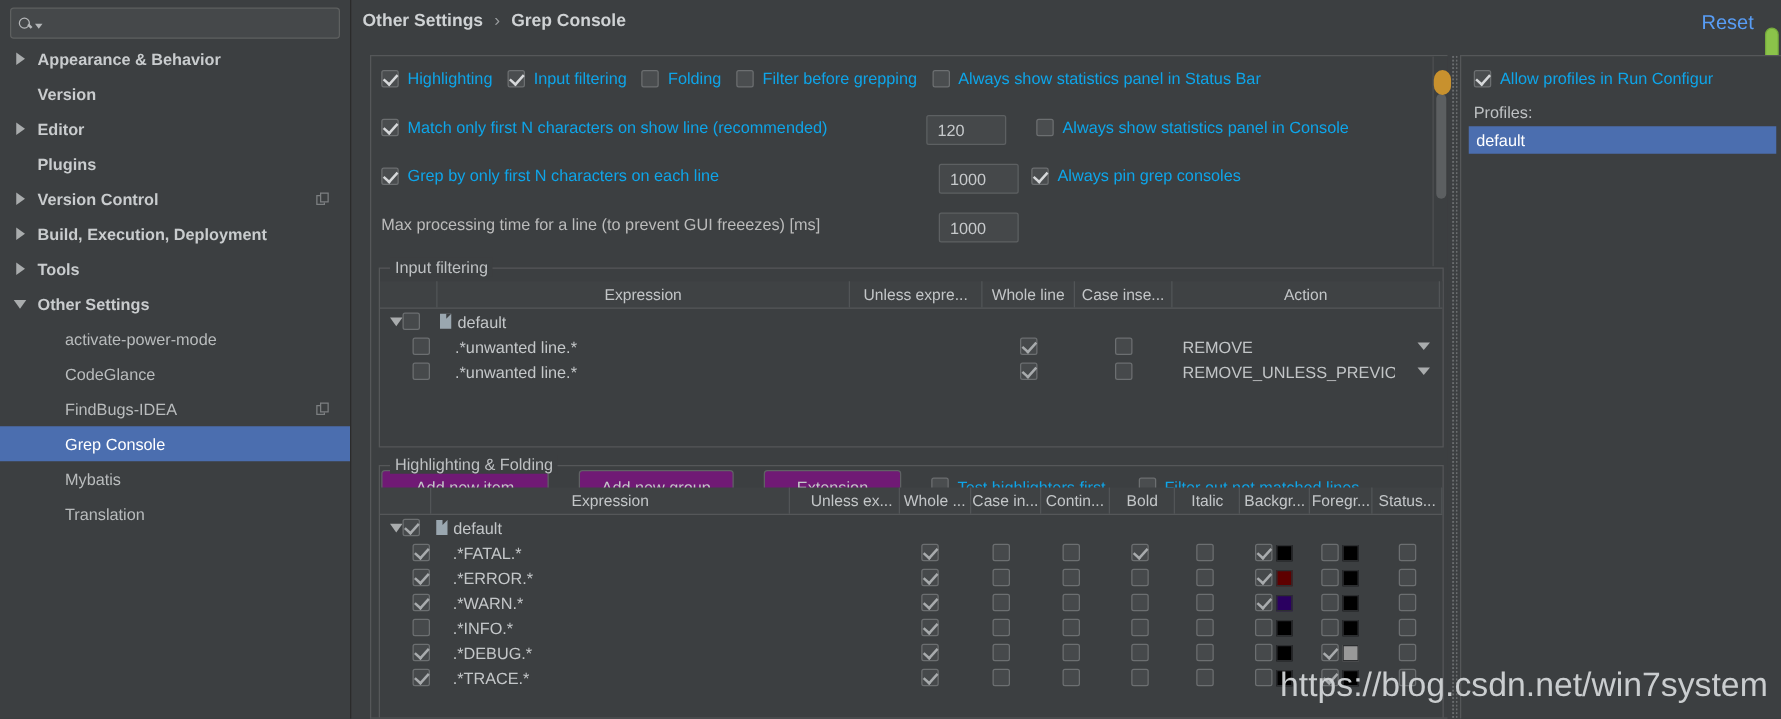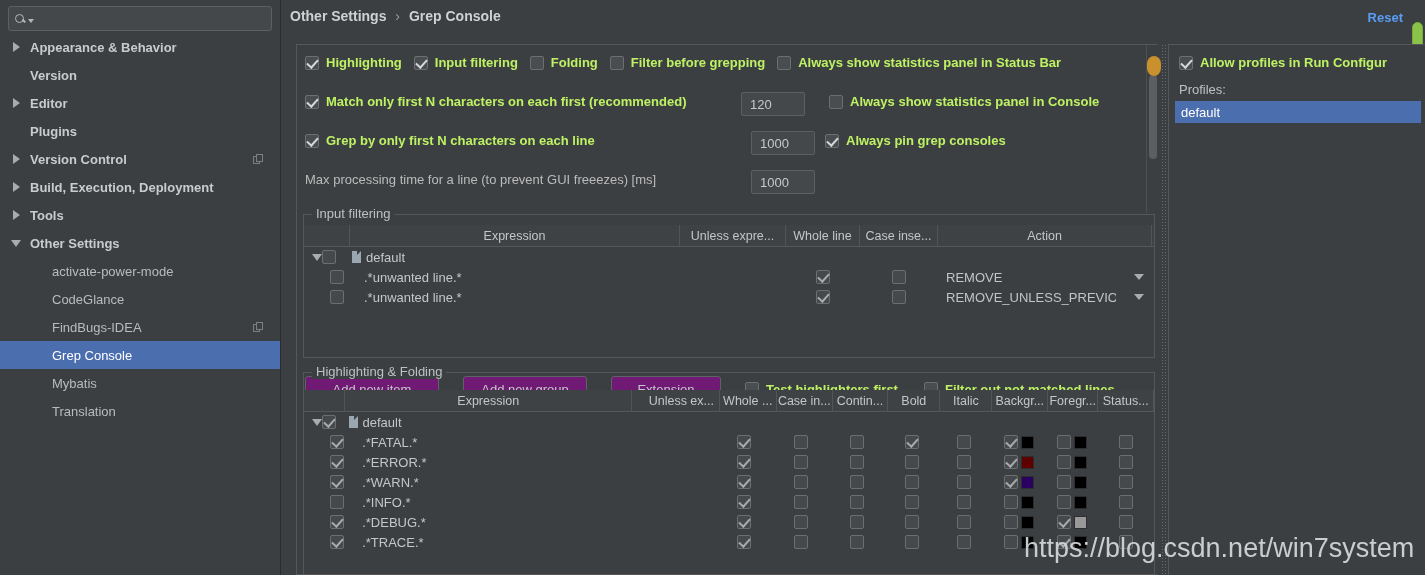--- a/index.html
+++ b/index.html
@@ -52,21 +52,21 @@
   .copy-icon .b{position:absolute;left:3px;top:0;width:7px;height:8px;border:1px solid #9fa2a4;background:#3c3f41;}
 
   
   #breadcrumb {
     position: absolute; left: 290px; top: 8px; font-weight: bold;
     font-size: 14px; color: #cfd2d4; white-space: nowrap;
   }
   #breadcrumb .sep { color: #9a9d9f; font-weight: normal; margin: 0 5px; }
   #reset-link {
     position: absolute; right: 22px; top: 10px; color: #589df6;
-    font-weight: bold; font-size: 13px; cursor: pointer;
+    font-weight: normal; font-size: 16px; cursor: pointer;
   }
   #outer-scroll-thumb {
     position: absolute; right: 2px; top: 22px; width: 11px; height: 46px;
     background: #8bc34a; border-radius: 6px; border:1px solid #76ab3c;
   }
 
   
   #main {
     position: absolute; left: 296px; top: 44px; width: 862px; height: 531px;
     background: #3c3f41; border: 1px solid #555759; border-right: none;
@@ -79,21 +79,21 @@
     background: #4a4d4f; border-radius: 2px; position: relative;
     display: inline-block; vertical-align: middle;
   }
   .cb.checked::after {
     content: ""; position: absolute; left: 3px; top: 0px;
     width: 5px; height: 9px; border: solid #d6d8da;
     border-width: 0 2px 2px 0; transform: rotate(42deg);
   }
   .cb.dim { background: #46494b; }
   .cb.dim.checked::after { border-color: #a8abad; }
-  .cb-label { margin-left: 7px; margin-right: 12px; color: #bef264; font-weight: bold; }
+  .cb-label { margin-left: 7px; margin-right: 12px; color: #0ea5e9; }
 
   .numfield {
     height: 24px; width: 64px; background: #45484a; border: 1px solid #5d6062;
     border-radius: 2px; color: #c6c9cb; display: flex; align-items: center;
     padding-left: 8px; font-size: 13px;
   }
 
   
   .groupbox { position: absolute; border: 1px solid #555759; }
   .group-title {
@@ -267,21 +267,21 @@
       <span class="cb"></span>
       <span class="cb-label">Folding</span>
       <span class="cb"></span>
       <span class="cb-label">Filter before grepping</span>
       <span class="cb"></span>
       <span class="cb-label">Always show statistics panel in Status Bar</span>
     </div>
 
     <div class="opt-row" style="top:49px;">
       <span class="cb checked"></span>
-      <span class="cb-label">Match only first N characters on each first (recommended)</span>
+      <span class="cb-label">Match only first N characters on show line (recommended)</span>
     </div>
     <div class="numfield" style="position:absolute; left:444px; top:47px;">120</div>
     <div class="opt-row" style="left:532px; top:49px;">
       <span class="cb"></span>
       <span class="cb-label">Always show statistics panel in Console</span>
     </div>
 
     <div class="opt-row" style="top:88px;">
       <span class="cb checked"></span>
       <span class="cb-label">Grep by only first N characters on each line</span>

